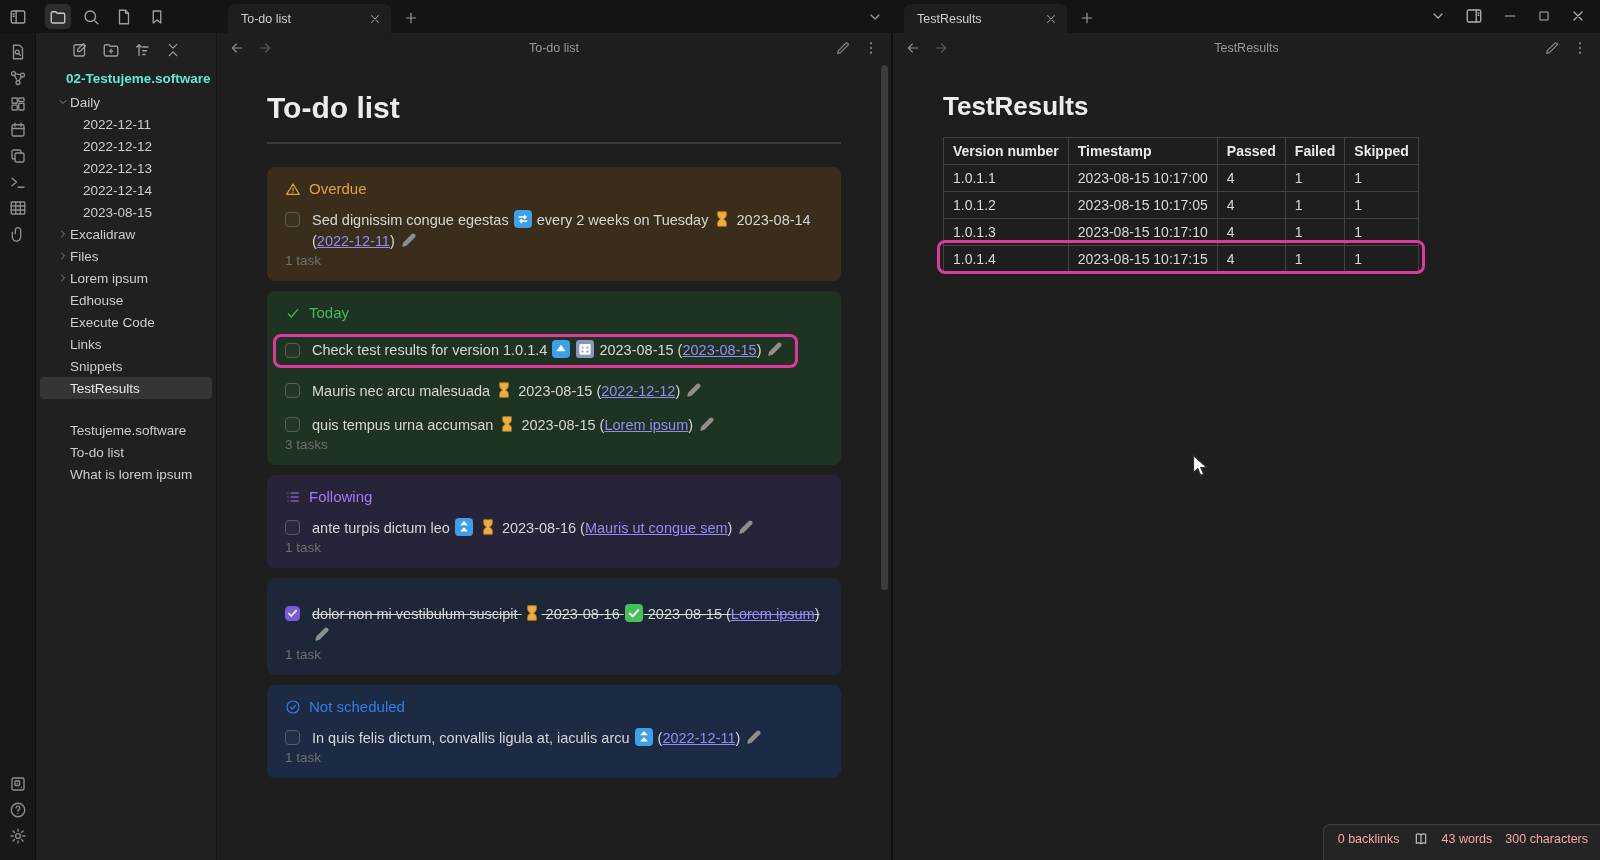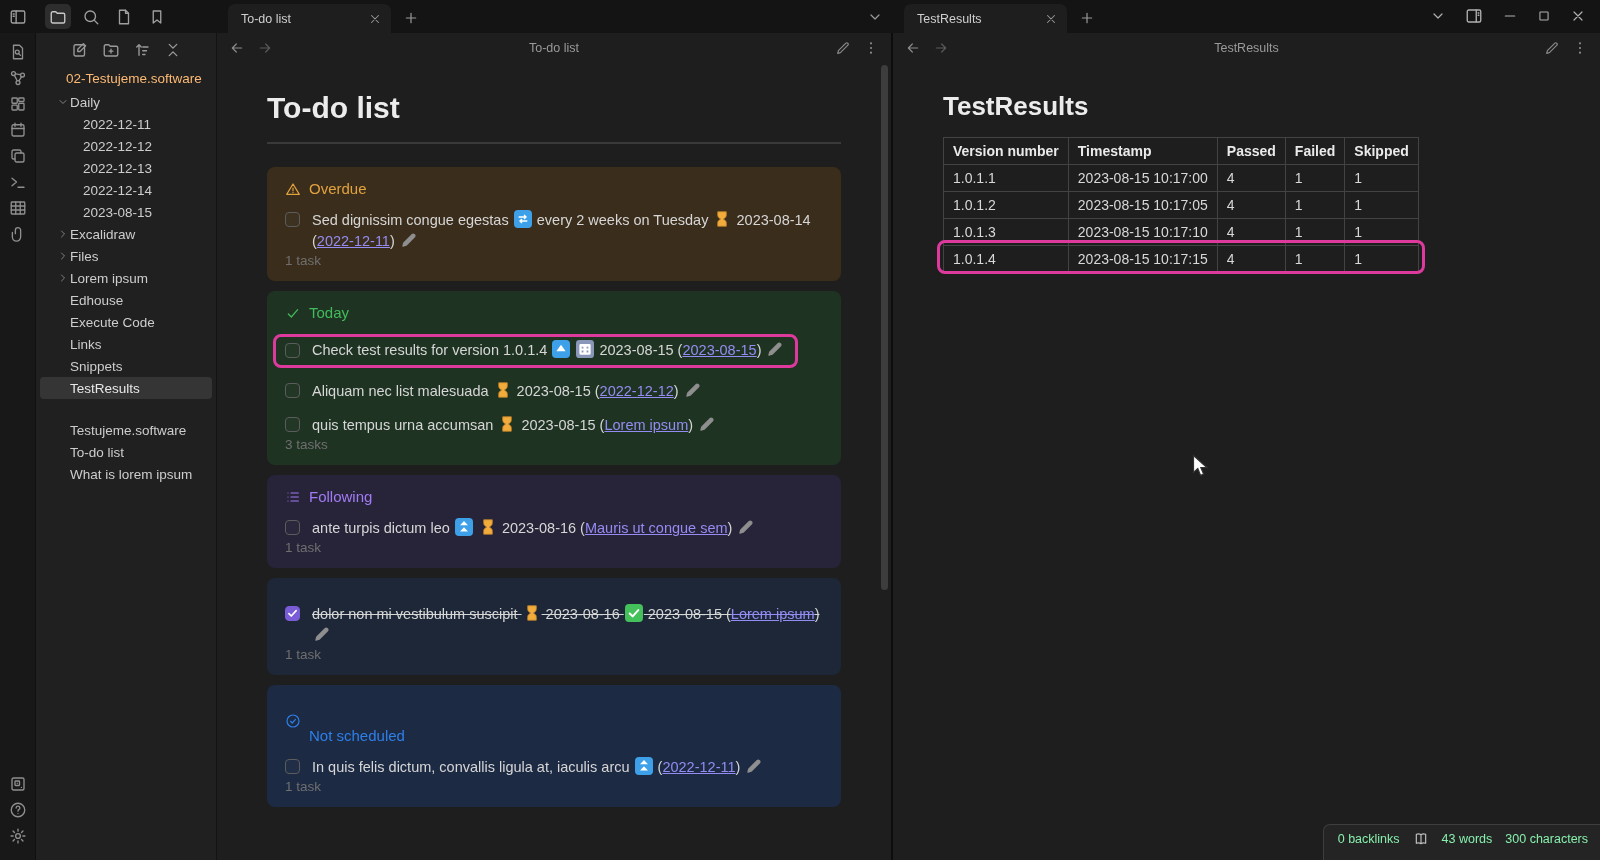--- a/index.html
+++ b/index.html
@@ -24,21 +24,21 @@
   .strip-chev{margin-left:auto;margin-bottom:8px;margin-right:10px;color:#9a9a9a}
 
   
   .main{flex:1;display:flex;min-height:0}
   .ribbon{width:36px;background:#181818;border-right:1px solid #101010;display:flex;flex-direction:column;
           align-items:center;padding:7px 0 10px;box-sizing:border-box}
   .ribbon-btn{width:24px;height:24px;margin-bottom:2px;display:flex;align-items:center;justify-content:center;color:#8f8f8f}
   .ribbon-spacer{flex:1}
   .sidebar{width:181px;background:#202020;border-right:1px solid #131313;display:flex;flex-direction:column;box-sizing:border-box}
   .explorer-actions{display:flex;justify-content:center;gap:13px;padding:8px 0 0;color:#9a9a9a}
-  .vault-title{font-weight:400;font-size:13.5px;color:#fdba74;padding:12px 6px 0 30px;white-space:nowrap}
+  .vault-title{font-weight:700;font-size:13.5px;color:#5eead4;padding:12px 6px 0 30px;white-space:nowrap}
   .tree{margin-top:5px;font-size:13.5px;color:#cdcdcd}
   .tree-row{height:22px;display:flex;align-items:center;margin:0 4px;border-radius:4px;white-space:nowrap;box-sizing:border-box}
   .tree-row.selected{background:#353535;color:#e8e8e8}
   .tree-chev{width:13px;display:inline-flex;color:#8a8a8a;flex:0 0 13px}
 
   .pane{background:#1e1e1e;display:flex;flex-direction:column;position:relative;box-sizing:border-box}
   .pane.left{width:674px}
   .pane.right{flex:1}
   .pane-sep{width:2px;background:#0d0d0d}
   .pane-header{flex:0 0 30px;display:flex;align-items:center;padding:0 12px;position:relative;color:#8a8a8a}
@@ -74,21 +74,21 @@
   table.results th:nth-child(2){min-width:128px}
   table.results th:nth-child(3){min-width:36px}
   table.results th:nth-child(4){min-width:34px}
   table.results th:nth-child(5){min-width:40px}
   .row-hl{position:absolute;left:-6px;top:103px;width:calc(100% + 12px);height:34px;border:3px solid #de3a9e;border-radius:8px;pointer-events:none;box-sizing:border-box}
 
   
   .scrollbar{position:absolute;right:3px;top:32px;width:7px;height:525px;background:#3d3d3d;border-radius:4px}
   .statusbar{position:absolute;right:0;bottom:0;background:#242424;border:1px solid #3e3e3e;border-right:none;border-bottom:none;
              border-top-left-radius:7px;display:flex;align-items:center;gap:13px;padding:6px 12px 13px 14px;
-             font-size:12.5px;color:#86efac}
+             font-size:12.5px;color:#fca5a5}
   .cursor{position:absolute;left:1192px;top:454px;z-index:50;pointer-events:none}
   .ic{display:inline-flex;width:18px;height:18px}
   .ic.s16{width:16px;height:16px}
   .ic.s14{width:14px;height:14px}
   .ic svg{width:100%;height:100%;display:block}
 </style>
 </head>
 <body>
 
 <div class="app">
@@ -480,21 +480,21 @@
                 </span><span class="t-text"> </span><span class="ic tic">
                   <svg viewBox="0 0 16 16">
                     <rect width="16" height="16" rx="3" fill="#8a97b8"></rect>
                     <rect x="3" y="3.5" width="10" height="9.5" rx="1" fill="#fff"></rect>
                     <path d="M5 6h1.6v1.6H5zM9.4 6H11v1.6H9.4zM5 9.4h1.6V11H5zM9.4 9.4H11V11H9.4z" fill="#8a97b8"></path>
                   </svg>
                 </span><span class="t-text"> 2023-08-15 (</span><span class="tlink">2023-08-15</span><span class="t-text">) </span><span class="ic tic">
                   <svg viewBox="0 0 24 24" fill="none" stroke="currentColor" stroke-width="1.8" stroke-linecap="round" stroke-linejoin="round">
                     <path d="M4 20l1.1-4.1L16.4 4.6a1.6 1.6 0 0 1 2.3 0l.7.7a1.6 1.6 0 0 1 0 2.3L8.1 18.9z" fill="#8f8f8f" stroke="#8f8f8f"></path>
                   </svg>
-                </span></div><div class="task"><span class="cb"></span><span class="t-text">Aliquam nec list malesuada </span><span class="ic tic">
+                </span></div><div class="task"><span class="cb"></span><span class="t-text">Mauris nec arcu malesuada </span><span class="ic tic">
                   <svg viewBox="0 0 16 16">
                     <path d="M4.2 1.6h7.6v3c0 1.9-1.6 2.6-2.7 3.4 1.1.8 2.7 1.5 2.7 3.4v3H4.2v-3c0-1.9 1.6-2.6 2.7-3.4-1.1-.8-2.7-1.5-2.7-3.4z" fill="#f2ac3c" stroke="#c9882a" stroke-width=".7"></path>
                   </svg>
                 </span><span class="t-text"> 2023-08-15 (</span><span class="tlink">2022-12-12</span><span class="t-text">) </span><span class="ic tic">
                   <svg viewBox="0 0 24 24" fill="none" stroke="currentColor" stroke-width="1.8" stroke-linecap="round" stroke-linejoin="round">
                     <path d="M4 20l1.1-4.1L16.4 4.6a1.6 1.6 0 0 1 2.3 0l.7.7a1.6 1.6 0 0 1 0 2.3L8.1 18.9z" fill="#8f8f8f" stroke="#8f8f8f"></path>
                   </svg>
                 </span></div><div class="task"><span class="cb"></span><span class="t-text">quis tempus urna accumsan </span><span class="ic tic">
                   <svg viewBox="0 0 16 16">
                     <path d="M4.2 1.6h7.6v3c0 1.9-1.6 2.6-2.7 3.4 1.1.8 2.7 1.5 2.7 3.4v3H4.2v-3c0-1.9 1.6-2.6 2.7-3.4-1.1-.8-2.7-1.5-2.7-3.4z" fill="#f2ac3c" stroke="#c9882a" stroke-width=".7"></path>
@@ -552,21 +552,21 @@
               <div class="task-foot">1 task</div>
             </section>
             <section class="card" style="background: rgb(28, 42, 68);">
               <div class="card-head">
                 <span class="ic s16" style="color: rgb(46, 127, 232);">
                   <svg viewBox="0 0 24 24" fill="none" stroke="currentColor" stroke-width="1.8" stroke-linecap="round" stroke-linejoin="round">
                     <circle cx="12" cy="12" r="9"></circle>
                     <path d="M8.3 12.4l2.6 2.6 4.8-5.4"></path>
                   </svg>
                 </span>
-                <span style="color: rgb(46, 127, 232); margin-top: 29px;">Not scheduled</span>
+                <span style="color: rgb(46, 127, 232);">Not scheduled</span>
               </div>
               <div class="task"><span class="cb"></span><span class="t-text">In quis felis dictum, convallis ligula at, iaculis arcu </span><span class="ic tic">
                   <svg viewBox="0 0 16 16">
                     <rect width="16" height="16" rx="3.5" fill="#3da0e8"></rect>
                     <path d="M8 2.6l3.5 3.9h-7z" fill="#fff"></path>
                     <path d="M8 8.2l3.5 3.9h-7z" fill="#fff"></path>
                   </svg>
                 </span><span class="t-text"> (</span><span class="tlink">2022-12-11</span><span class="t-text">) </span><span class="ic tic">
                   <svg viewBox="0 0 24 24" fill="none" stroke="currentColor" stroke-width="1.8" stroke-linecap="round" stroke-linejoin="round">
                     <path d="M4 20l1.1-4.1L16.4 4.6a1.6 1.6 0 0 1 2.3 0l.7.7a1.6 1.6 0 0 1 0 2.3L8.1 18.9z" fill="#8f8f8f" stroke="#8f8f8f"></path>

